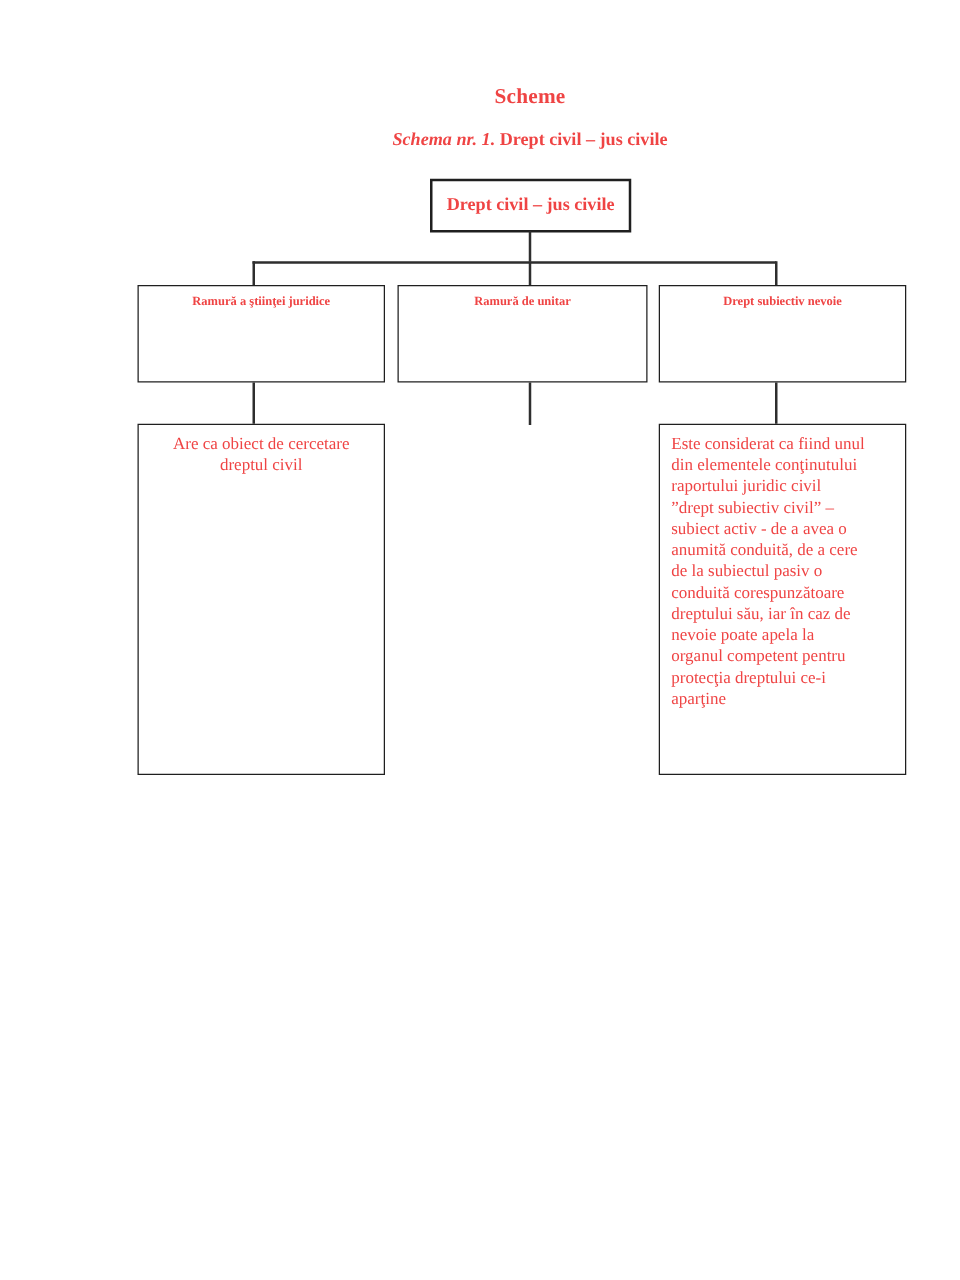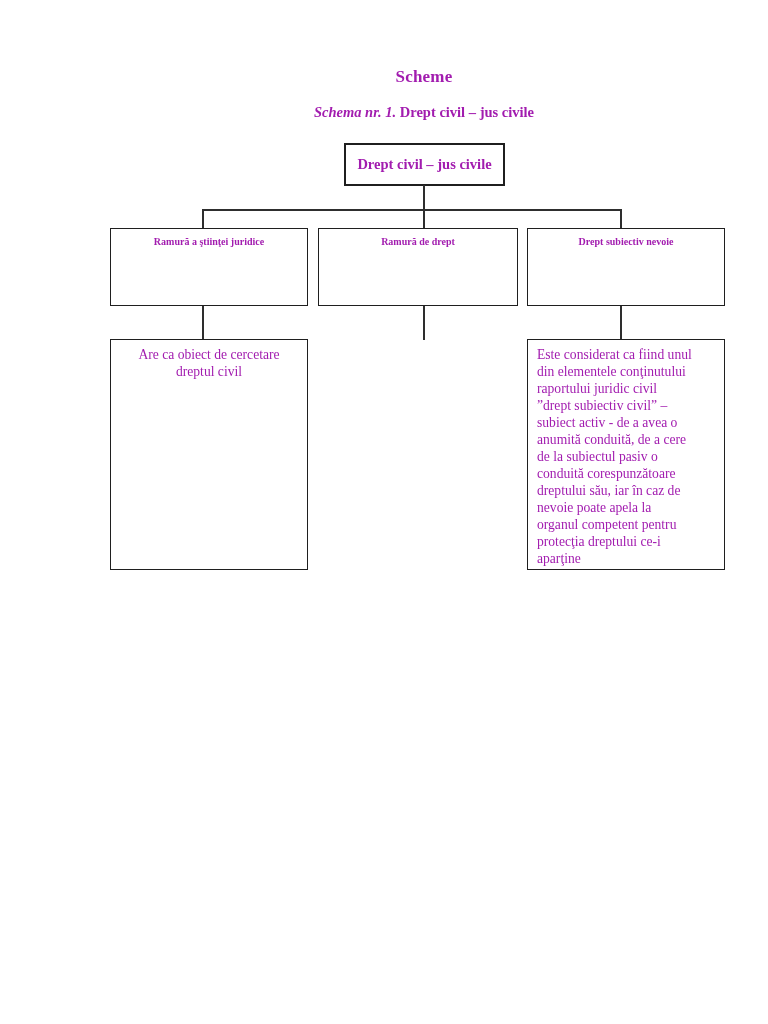--- a/index.html
+++ b/index.html
@@ -2,21 +2,21 @@
 <html><head>
 <meta charset="utf-8">
 <style>
   html, body { margin: 0; padding: 0; background: #ffffff; }
   .page {
     position: relative;
     width: 768px;
     height: 1024px;
     background: #ffffff;
     font-family: "Liberation Serif", "DejaVu Serif", serif;
-    color: #a21caf;
+    color: #ef4444;
     overflow: hidden;
   }
   .doc-title {
     position: absolute;
     left: 104px; top: 67px; width: 640px;
     text-align: center;
     font-size: 17px;
     font-weight: bold;
     letter-spacing: 0.2px;
   }
@@ -42,21 +42,21 @@
     font-size: 14.5px; font-weight: bold; line-height: 19px;
     white-space: pre-line;
   }
   .header-box {
     top: 228px; height: 78px;
     padding-top: 7px;
     text-align: center;
     font-size: 10px; font-weight: bold;
   }
   .detail-box {
-    top: 339px; height: 231px;
+    top: 339px; height: 281px;
     padding: 6px 9px 0 9px;
     font-size: 13.6px;
     line-height: 17px;
     white-space: pre-line;
     text-align: left;
   }
   .col-left  { left: 110px; width: 198px; }
   .col-mid   { left: 318px; width: 200px; }
   .col-right { left: 527px; width: 198px; }
   .detail-centered { text-align: center; }
@@ -88,21 +88,21 @@
   <div class="vline v-root"></div>
   <div class="hline h-rail"></div>
   <div class="vline v-drop-l"></div>
   <div class="vline v-drop-m"></div>
   <div class="vline v-drop-r"></div>
   <div class="vline v-mid-l"></div>
   <div class="vline v-mid-m"></div>
   <div class="vline v-mid-r"></div>
 
   <div class="box header-box col-left">Ramură a ştiinţei juridice</div>
-  <div class="box header-box col-mid">Ramură de drept</div>
+  <div class="box header-box col-mid">Ramură de unitar</div>
   <div class="box header-box col-right">Drept subiectiv nevoie</div>
 
   <div class="box detail-box detail-centered col-left">Are ca obiect de cercetare
 dreptul civil</div>
   <div class="box detail-box col-right">Este considerat ca fiind unul
 din elementele conţinutului
 raportului juridic civil
 ”drept subiectiv civil” –
 subiect activ -  de a avea o
 anumită conduită, de a cere

